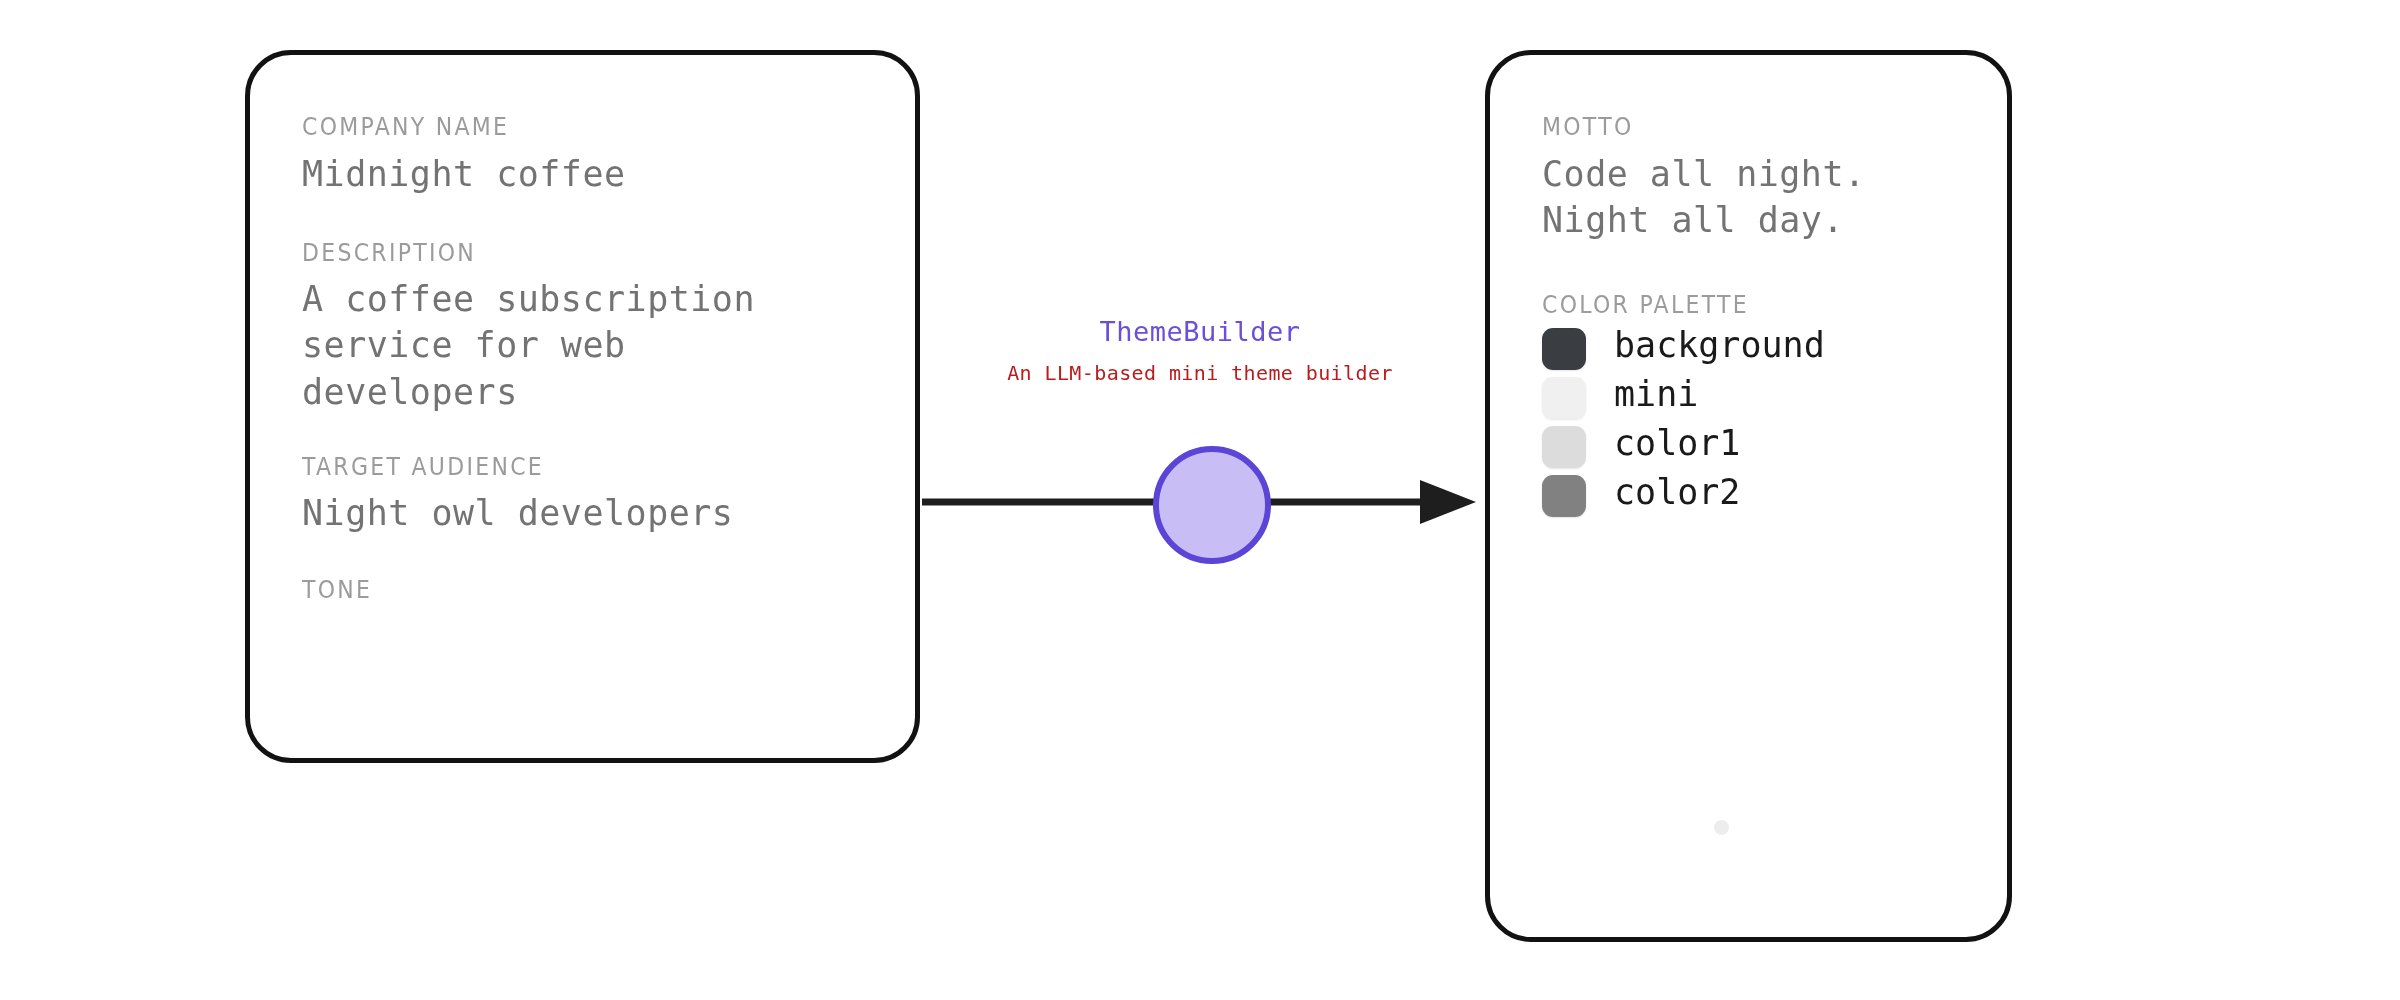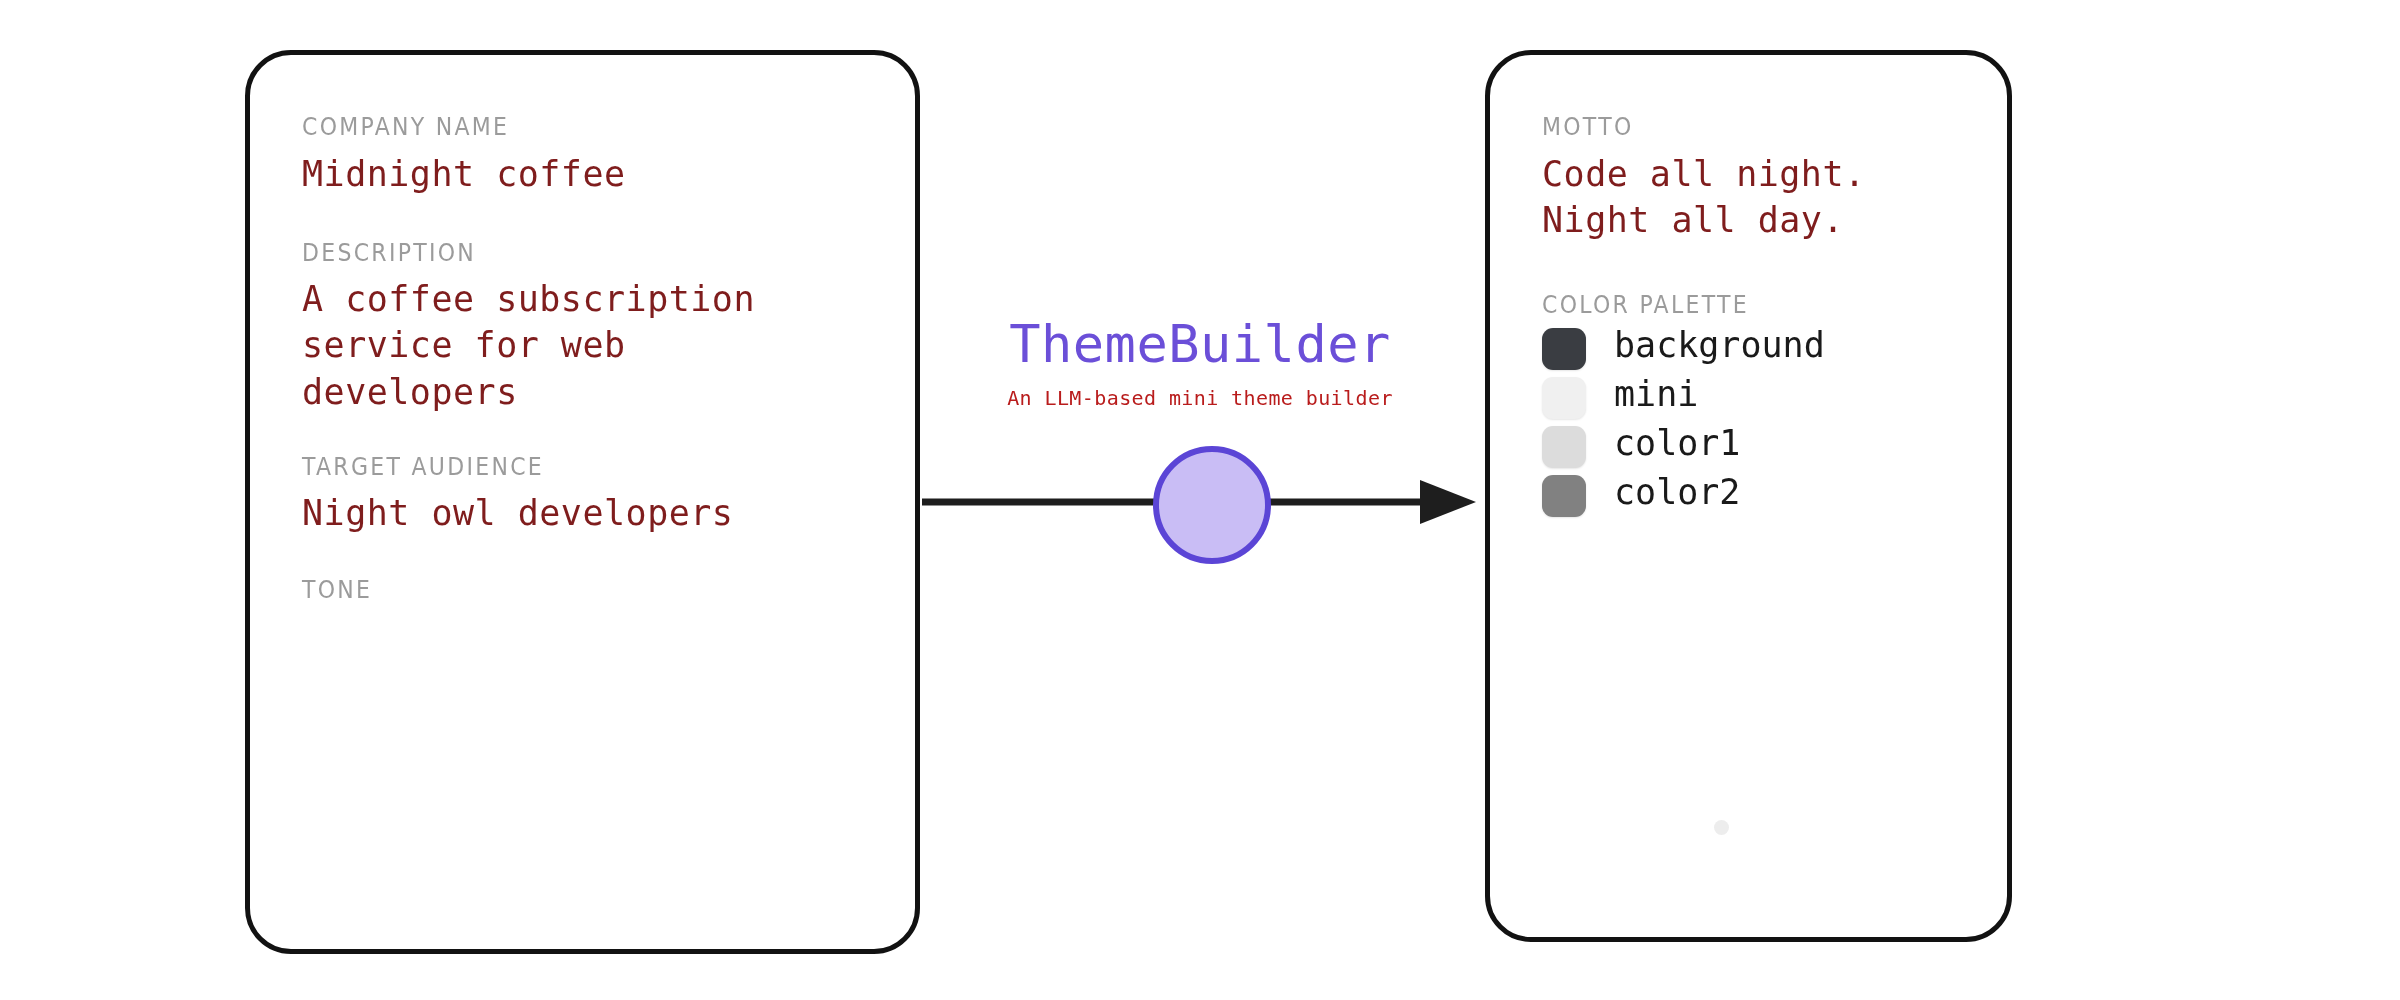--- a/index.html
+++ b/index.html
@@ -18,21 +18,21 @@
   }
 
   
   .card {
     position: absolute;
     box-sizing: border-box;
     background: #ffffff;
     border: 5px solid #121212;
     border-radius: 46px;
   }
-  #card-input  { left: 245px;  top: 50px; width: 675px; height: 904px; }
+  #card-input  { left: 245px;  top: 50px; width: 675px; height: 713px; }
   #card-output { left: 1485px; top: 50px; width: 527px; height: 892px; }
 
   .card-inner {
     position: absolute;
     left: 52px;
     right: 34px;
     top: 58px;
   }
 
   
@@ -46,21 +46,21 @@
     font-weight: 400;
     letter-spacing: 2.6px;
     line-height: 1.1;
     margin: 0 0 10px 0;
     white-space: nowrap;
     transform: scaleX(0.88);
     transform-origin: left center;
   }
 
   .field-value {
-    color: #7f1d1d;
+    color: #737373;
     font-family: "DejaVu Sans Mono", "Liberation Mono", monospace;
     font-size: 35px;
     font-weight: 400;
     line-height: 1.32;
     margin: 0;
     white-space: pre-line;
     letter-spacing: 0.5px;
   }
 
   
@@ -74,21 +74,21 @@
     position: absolute;
     left: 920px;
     top: 318px;
     width: 560px;
     text-align: center;
     pointer-events: none;
   }
   #app-title {
     color: #6b4fd8;
     font-family: "DejaVu Sans Mono", "Liberation Mono", monospace;
-    font-size: 52px;
+    font-size: 27px;
     font-weight: 400;
     line-height: 1;
     margin: 0;
     letter-spacing: 0.5px;
     white-space: nowrap;
   }
   #app-subtitle {
     color: #b91c1c;
     font-family: "DejaVu Sans Mono", "Liberation Mono", monospace;
     font-size: 20px;

